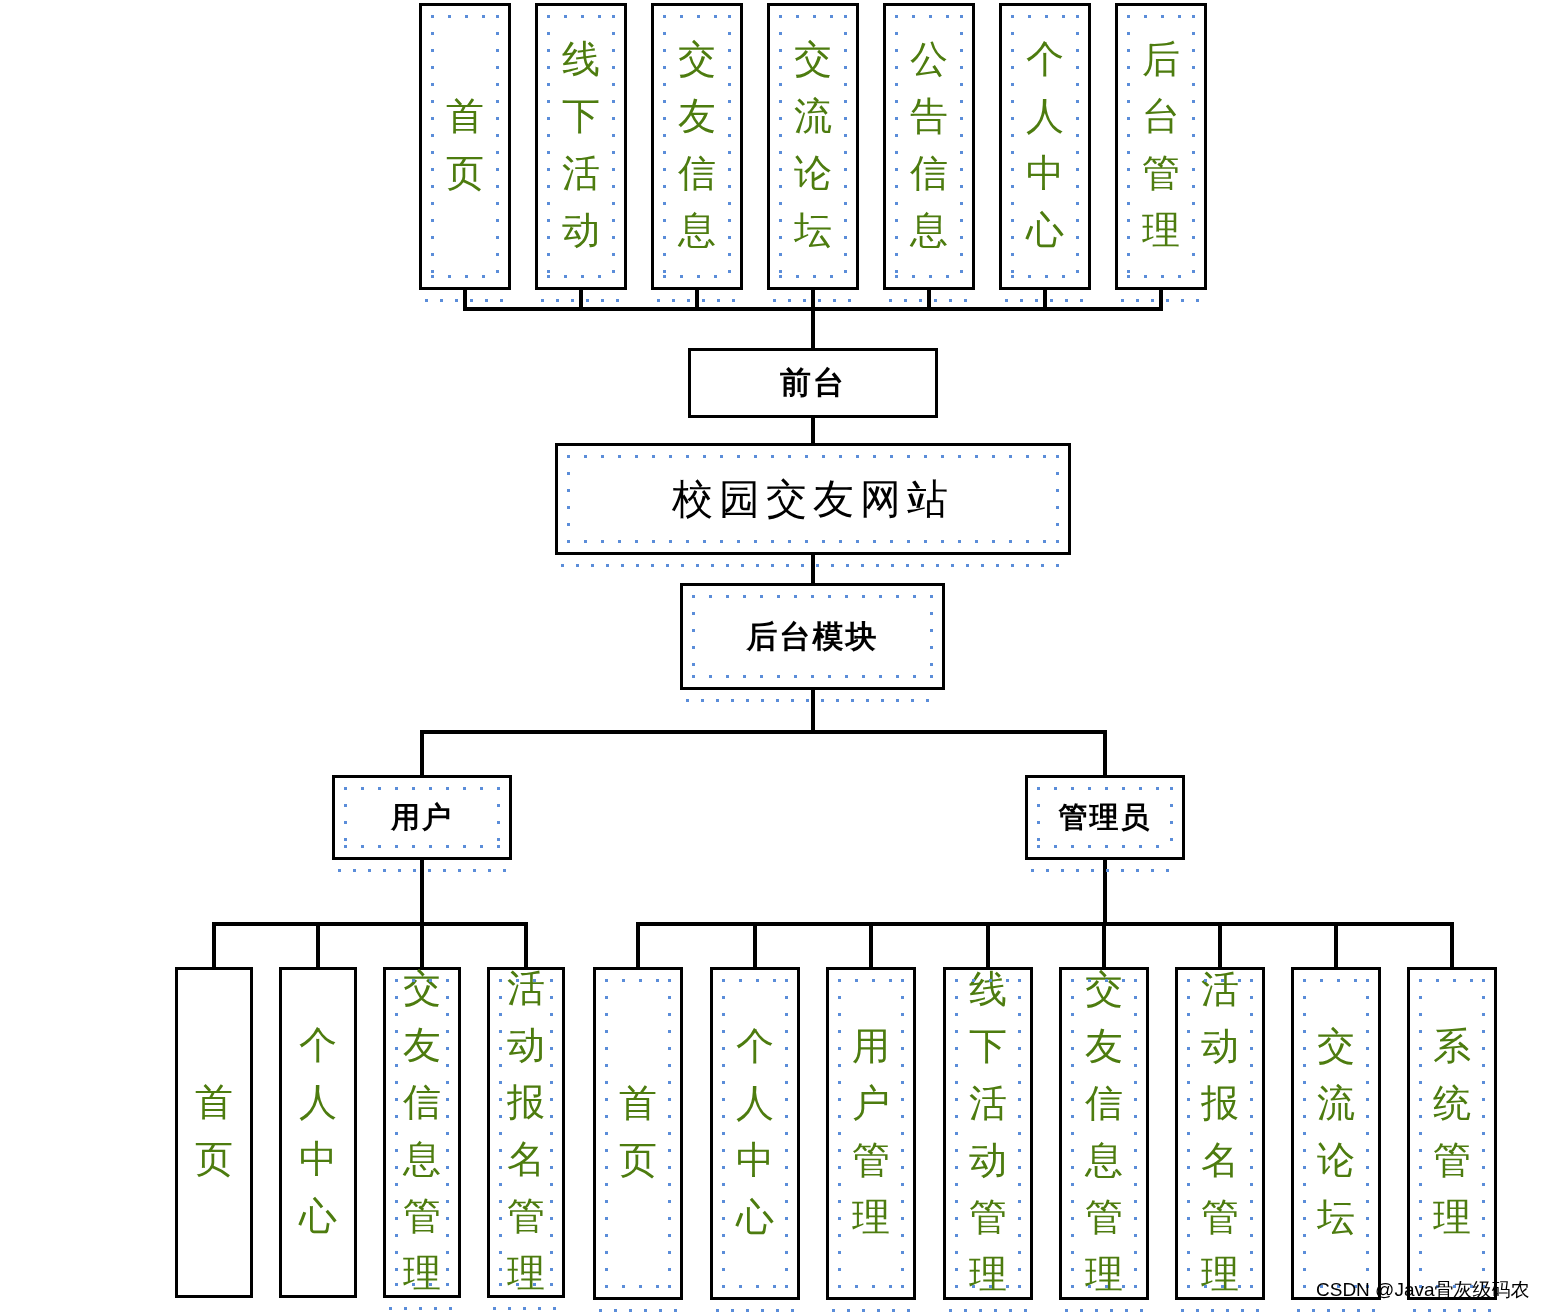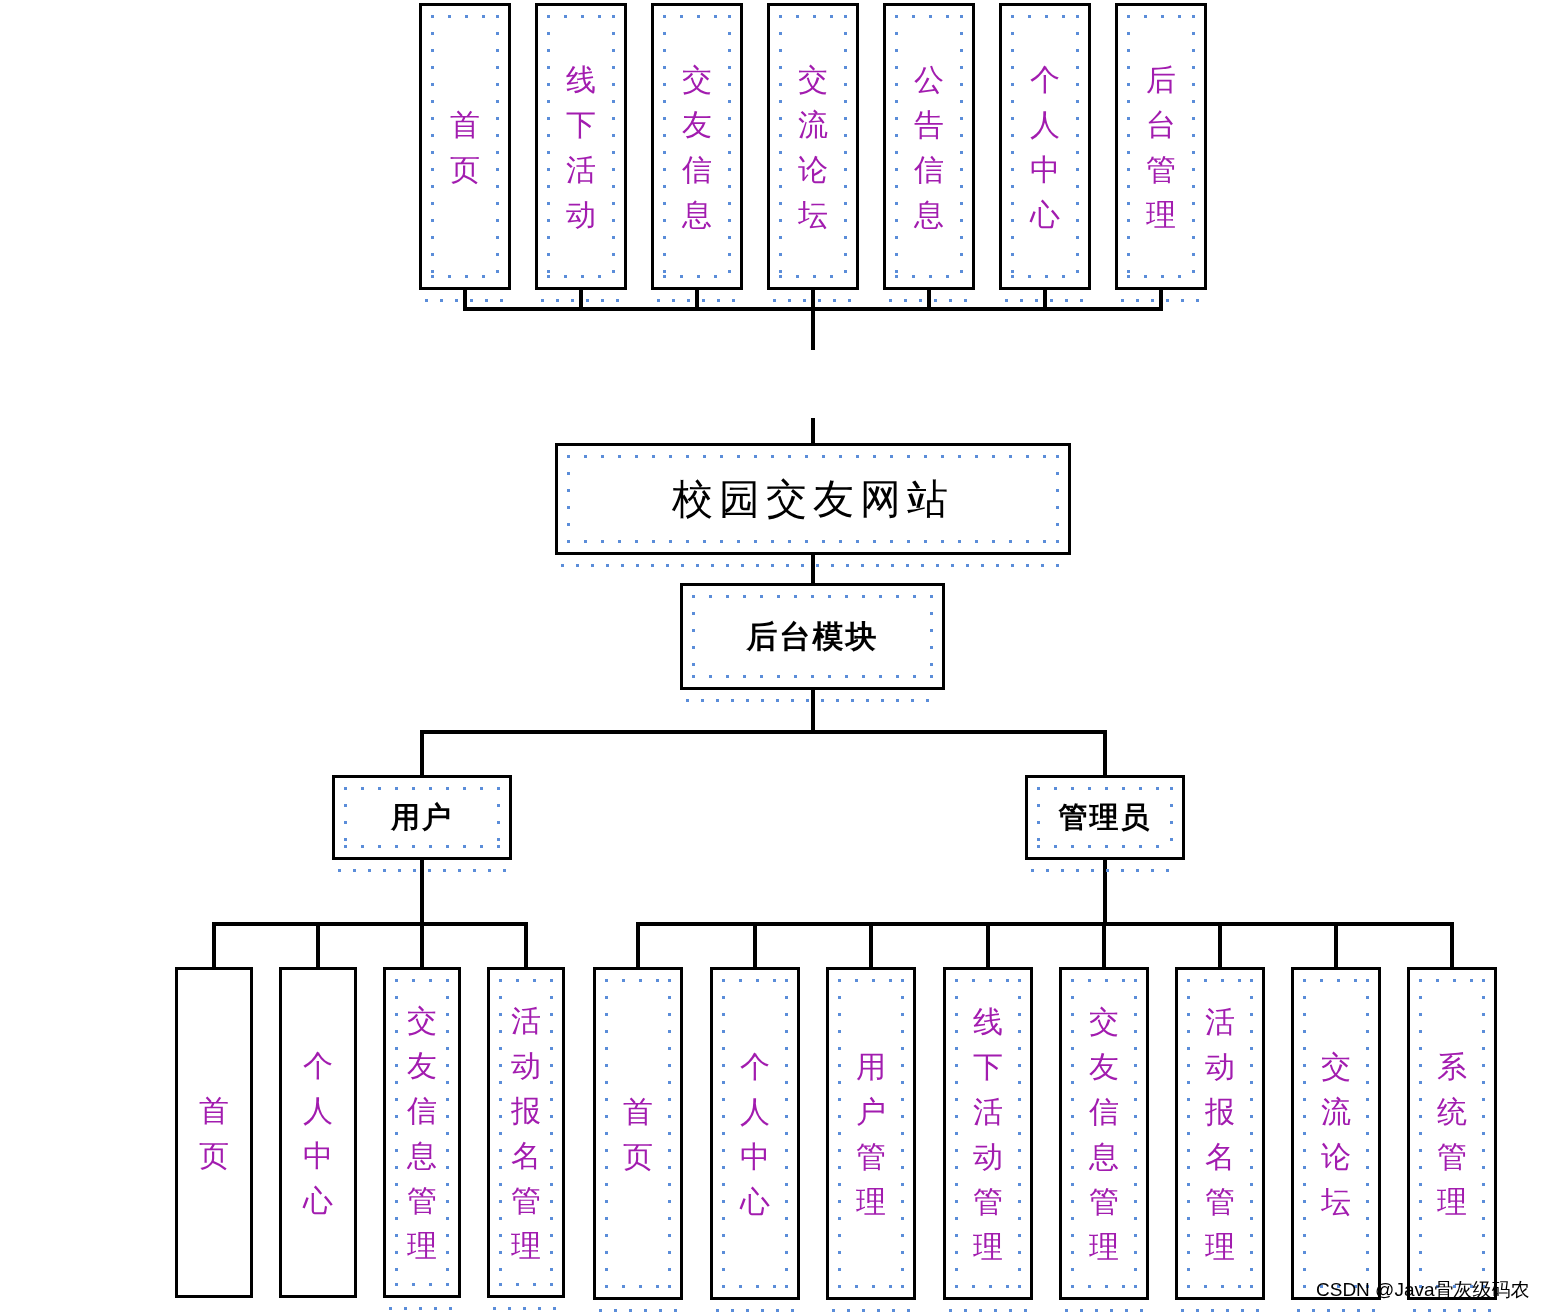--- a/index.html
+++ b/index.html
@@ -24,23 +24,23 @@
     background-size:100% 3px,100% 3px,3px 100%,3px 100%;
     background-position:0 0,0 100%,0 0,100% 0;
     background-repeat:no-repeat;
   }
   .sel::after{
     content:"";position:absolute;left:3px;right:3px;bottom:-15px;height:3px;pointer-events:none;
     background:repeating-linear-gradient(90deg,#5b8dd9 0 3px,transparent 3px 15px);
   }
   
   .vlabel{
-    width:1.3em;font-size:30px;line-height:1.5;color:#a21caf;
+    width:1.3em;font-size:38px;line-height:1.5;color:#4d7c0f;
     word-break:break-all;text-align:center;
-    font-family:Liberation Sans, sans-serif;
+    font-family:Liberation Mono, monospace;
   }
   
   .hbold{
     font-family:"Liberation Sans","DejaVu Sans",sans-serif;
     font-weight:bold;font-size:31px;letter-spacing:2px;color:#000;white-space:nowrap;
   }
   .hbold.small{font-size:29px;}
   
   .hserif{
     font-family:"DejaVu Serif","Liberation Serif",serif;
@@ -113,20 +113,23 @@
   <div class="box sel" style="left:883px;top:3px;width:92px;height:287px">
     <div class="vlabel">公告信息</div>
   </div>
   <div class="box sel" style="left:999px;top:3px;width:92px;height:287px">
     <div class="vlabel">个人中心</div>
   </div>
   <div class="box sel" style="left:1115px;top:3px;width:92px;height:287px">
     <div class="vlabel">后台管理</div>
   </div>
 
+  <div class="box" style="left:688px;top:348px;width:250px;height:70px">
+    <div class="hbold">前台</div>
+  </div>
 
   <div class="box sel" style="left:555px;top:443px;width:516px;height:112px">
     <div class="hserif">校园交友网站</div>
   </div>
 
   <div class="box sel" style="left:680px;top:583px;width:265px;height:107px">
     <div class="hbold">后台模块</div>
   </div>
 
   <div class="box sel" style="left:332px;top:775px;width:180px;height:85px">

